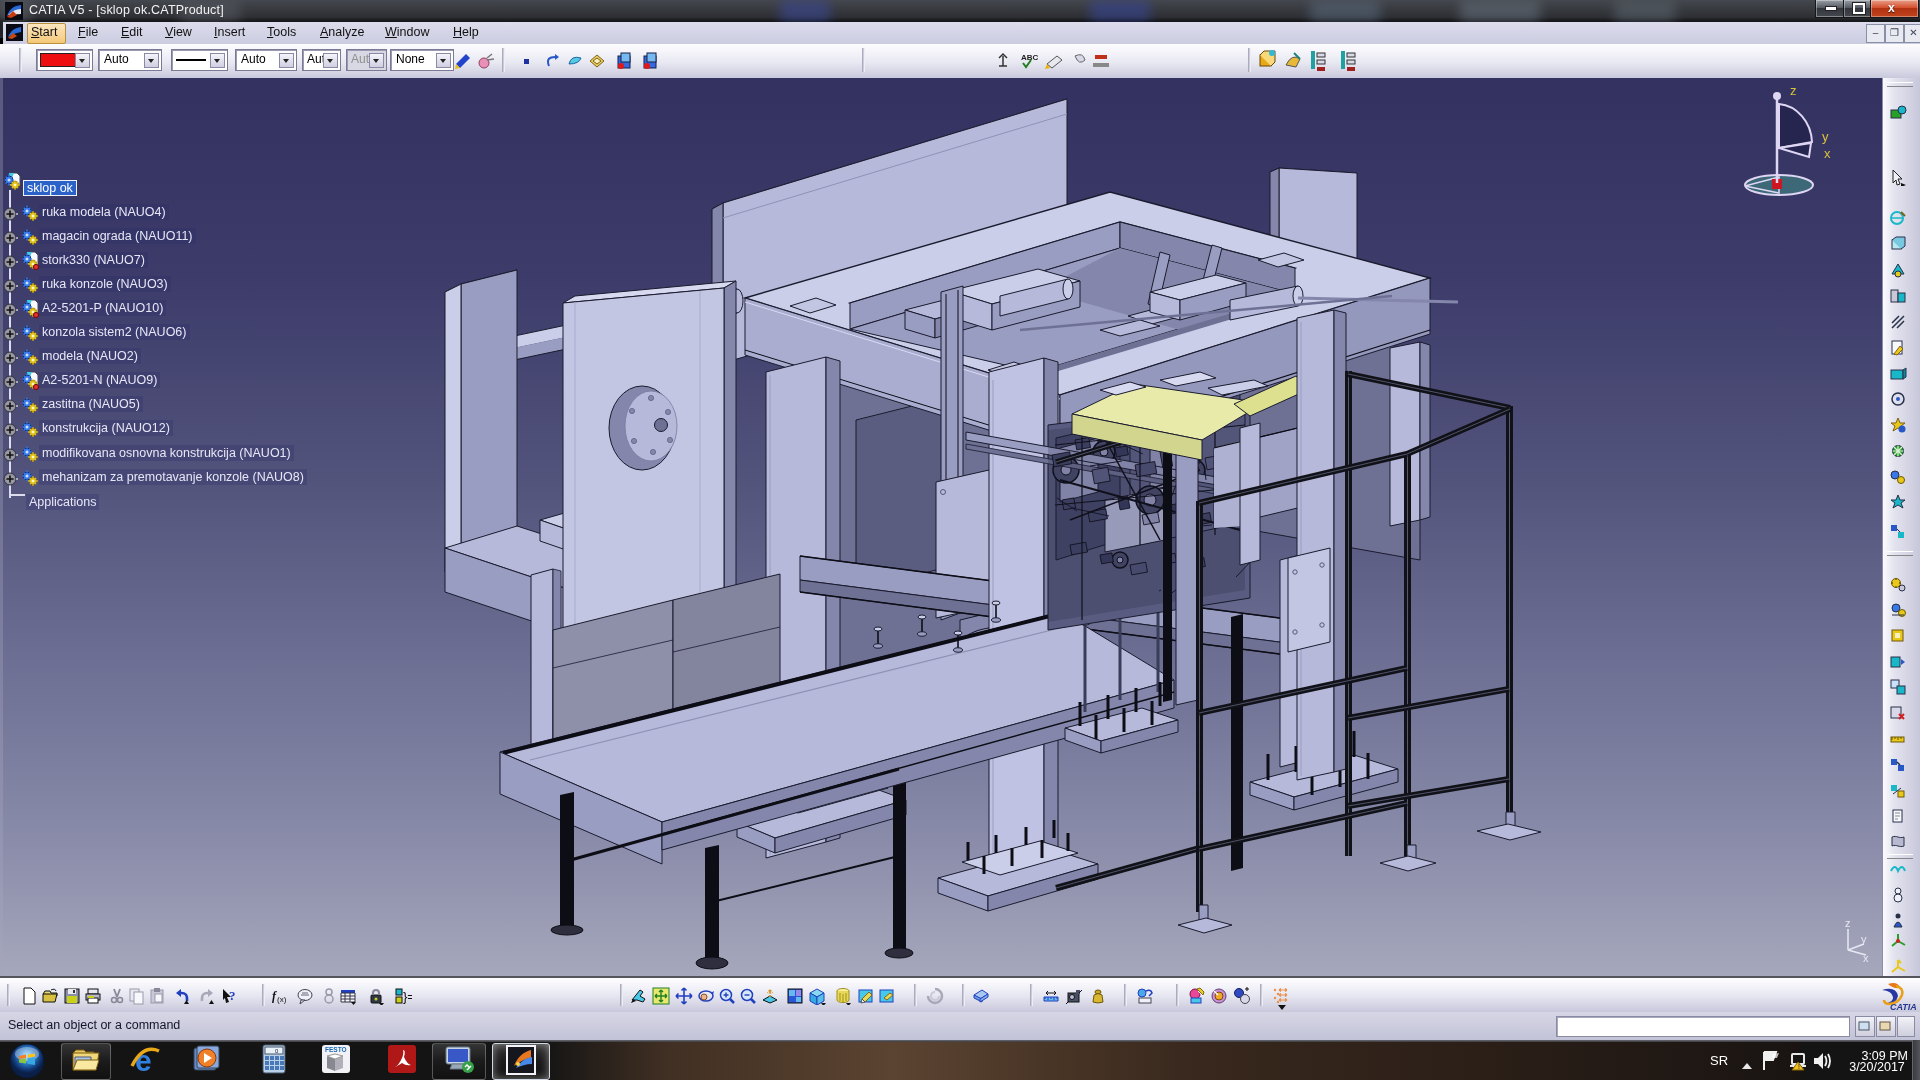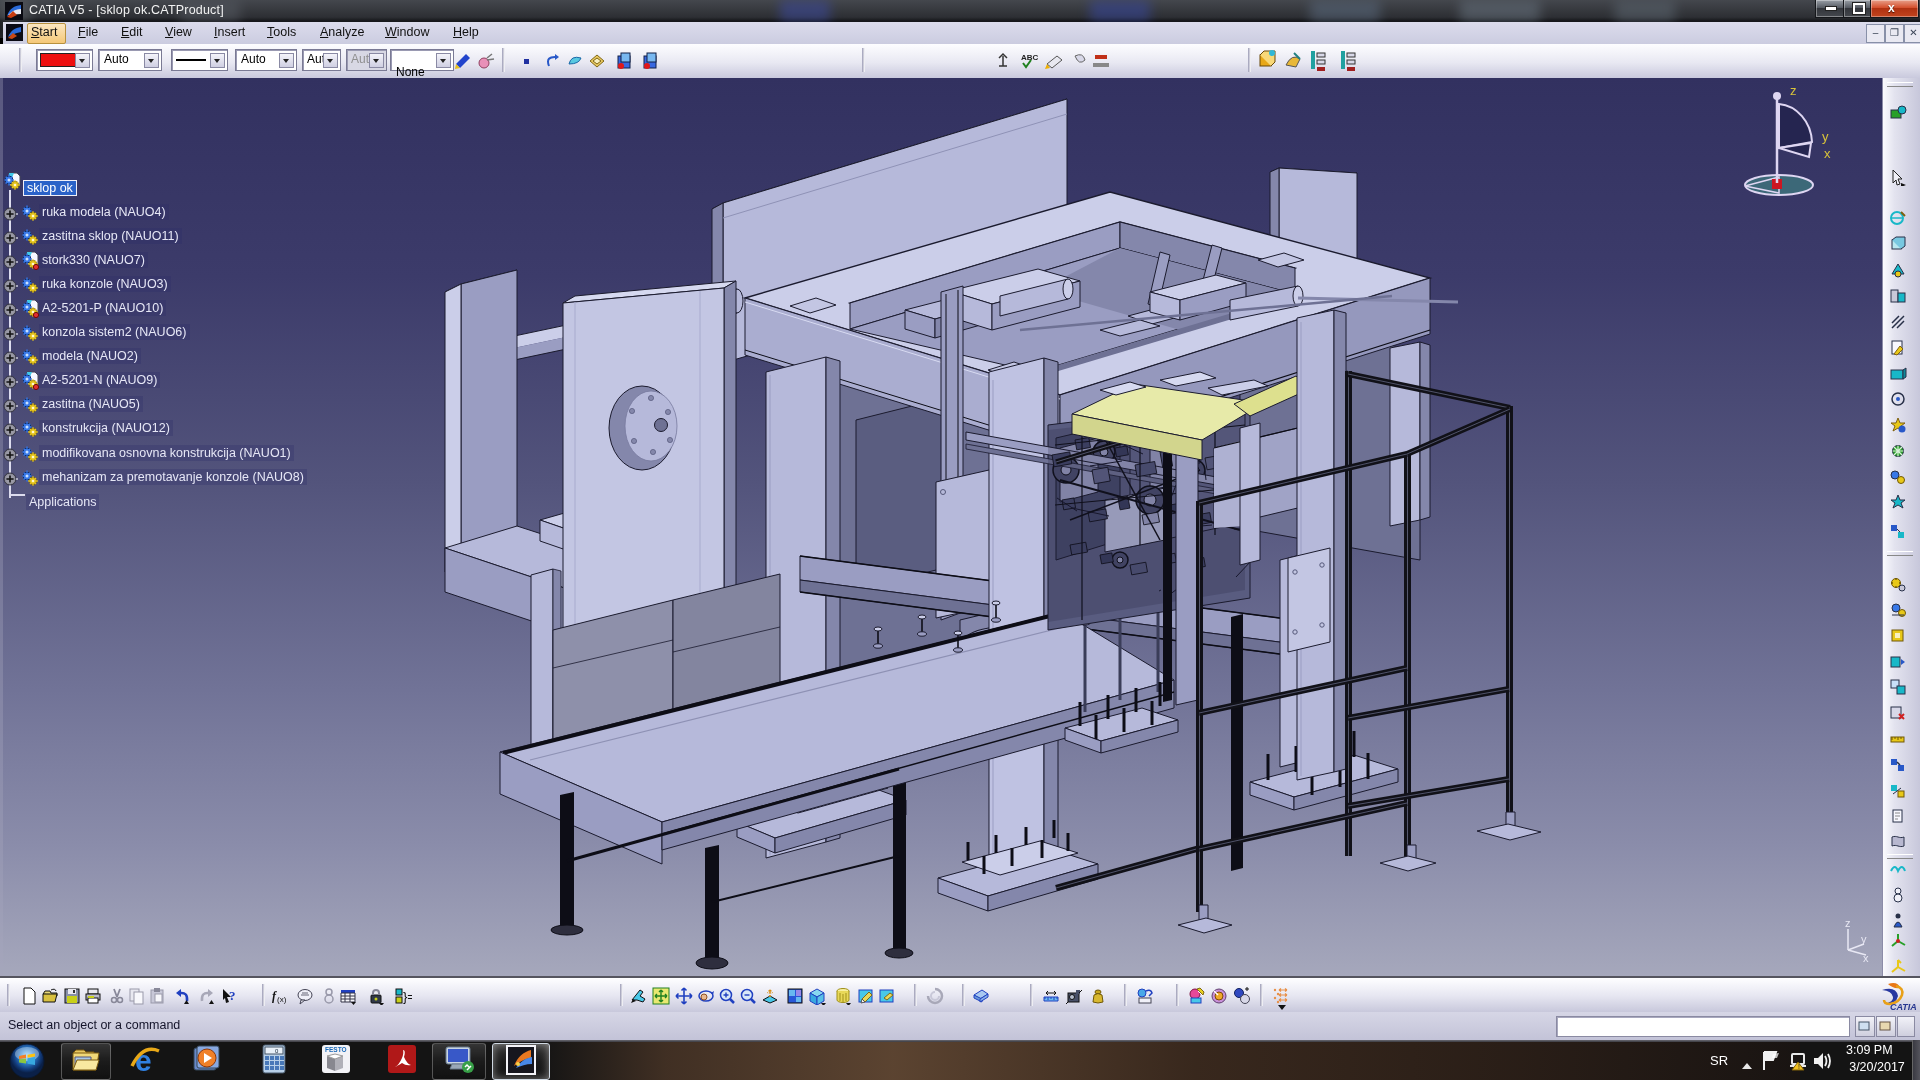--- a/index.html
+++ b/index.html
@@ -144,21 +144,21 @@
     </div>
   <div class="combo" style="left:302px;width:37px;">
       <span style="position:absolute;left:4px;top:2px;">Aut</span>
       <div class="arr"></div>
     </div>
   <div class="combo" style="left:346px;width:39px;background:#d8d8e4;">
       <span style="position:absolute;left:4px;top:2px;color:#909090;">Aut</span>
       <div class="arr"></div>
     </div>
   <div class="combo" style="left:390px;width:62px;">
-      <span style="position:absolute;left:5px;top:2px;margin-top:13px;">None</span>
+      <span style="position:absolute;left:5px;top:2px;">None</span>
       <div class="arr"></div>
     </div>
 
   <svg class="abs" style="left:454px;top:6px" width="240" height="22" viewBox="0 0 240 22">
     <path d="M2 14 L12 4 L16 8 L6 18 Z" fill="#2244cc"></path>
       <path d="M1 19 L6 18 L2 14Z" fill="#e8c018"></path>
     <circle cx="30" cy="13" r="5" fill="#e890b8" stroke="#904060"></circle>
       <path d="M33 8 l5 -4 M33 10 l7 -1" stroke="#777" stroke-width="1.5"></path>
     <rect x="70" y="9" width="5" height="5" fill="#2030a0"></rect>
     <path d="M95 16 q-4 -10 8 -9" fill="none" stroke="#2858c8" stroke-width="2"></path>
@@ -326,21 +326,21 @@
             <circle cx="6" cy="8" r="4" fill="#3878e8" stroke="#103068"></circle>
             <circle cx="6" cy="8" r="1.5" fill="#c8e0ff"></circle>
             <path d="M6 2.5v2M6 11.5v2M1.5 8h2M8.5 8h2M2.8 4.8l1.4 1.4M8 10.2l1.4 1.4M9.2 4.8l-1.4 1.4M4 10.2l-1.4 1.4" stroke="#3878e8" stroke-width="1.4"></path>
           </g>
           <g>
             <circle cx="12" cy="13" r="3.6" fill="#e8c820" stroke="#705808"></circle>
             <circle cx="12" cy="13" r="1.3" fill="#fff8d0"></circle>
             <path d="M12 8.2v2M12 15.8v2M7.2 13h2M14.8 13h2M9 10l1.3 1.3M13.7 14.7l1.3 1.3M15 10l-1.3 1.3M10.3 14.7l-1.3 1.3" stroke="#e8c820" stroke-width="1.3"></path>
           </g>
         </svg></div>
-<div class="trow" style="top:150px">zastitna sklop (NAUO11)</div>
+<div class="trow" style="top:150px">magacin ograda (NAUO11)</div>
 <div class="tico" style="left:21px;top:173px"><svg width="19" height="19" viewBox="0 0 19 19">
           <path d="M6 1 h8 l3 3 v9 h-11 Z" fill="#f8f8ff" stroke="#445"></path>
           <path d="M6 1 h5 l-2 5 h-3Z" fill="#40c8e8"></path>
           <g>
             <circle cx="6" cy="8" r="4" fill="#3878e8" stroke="#103068"></circle>
             <circle cx="6" cy="8" r="1.5" fill="#c8e0ff"></circle>
             <path d="M6 2.5v2M6 11.5v2M1.5 8h2M8.5 8h2M2.8 4.8l1.4 1.4M8 10.2l1.4 1.4M9.2 4.8l-1.4 1.4M4 10.2l-1.4 1.4" stroke="#3878e8" stroke-width="1.4"></path>
           </g>
           <g>
             <circle cx="12" cy="13" r="3.6" fill="#e8c820" stroke="#705808"></circle>
@@ -1244,16 +1244,16 @@
 <svg class="abs" style="left:1762px;top:10px" width="70" height="22" viewBox="0 0 70 22">
 <path d="M2 2 v18 M2 2 l12 0 -3 8 -9 0" fill="#f0f0f0" stroke="#f0f0f0" stroke-width="2"></path>
 <path d="M11 4 l6 -1 -2 5 -5 0" fill="#fff" opacity=".7"></path>
 <rect x="30" y="4" width="12" height="10" rx="1" fill="none" stroke="#e8e8e8" stroke-width="2"></rect>
 <path d="M28 16 h16" stroke="#e8e8e8" stroke-width="2"></path>
 <path d="M36 12 l6 8 -12 0Z" fill="#f0c020" stroke="#806008"></path>
 <text x="36" y="19" font-size="7" fill="#222">!</text>
 <path d="M52 8 h4 l5 -5 v16 l-5 -5 h-4Z" fill="#f0f0f0"></path>
 <path d="M63 6 q3 5 0 10 M66 4 q4 7 0 14" stroke="#f0f0f0" stroke-width="1.8" fill="none"></path>
     </svg>
-<div class="tray abs" style="left:1846px;top:3px;width:62px;text-align:left">3:09 PM</div>
+<div class="tray abs" style="left:1846px;top:9px;width:62px;text-align:right">3:09 PM</div>
 <div class="tray abs" style="left:1842px;top:20px;width:70px;text-align:center">3/20/2017</div>
 <div class="abs" style="left:1912px;top:0;width:8px;height:40px;background:linear-gradient(90deg,#3a3a42,#585860);border-left:1px solid #666"></div>
 </div>
 
 </body></html>

